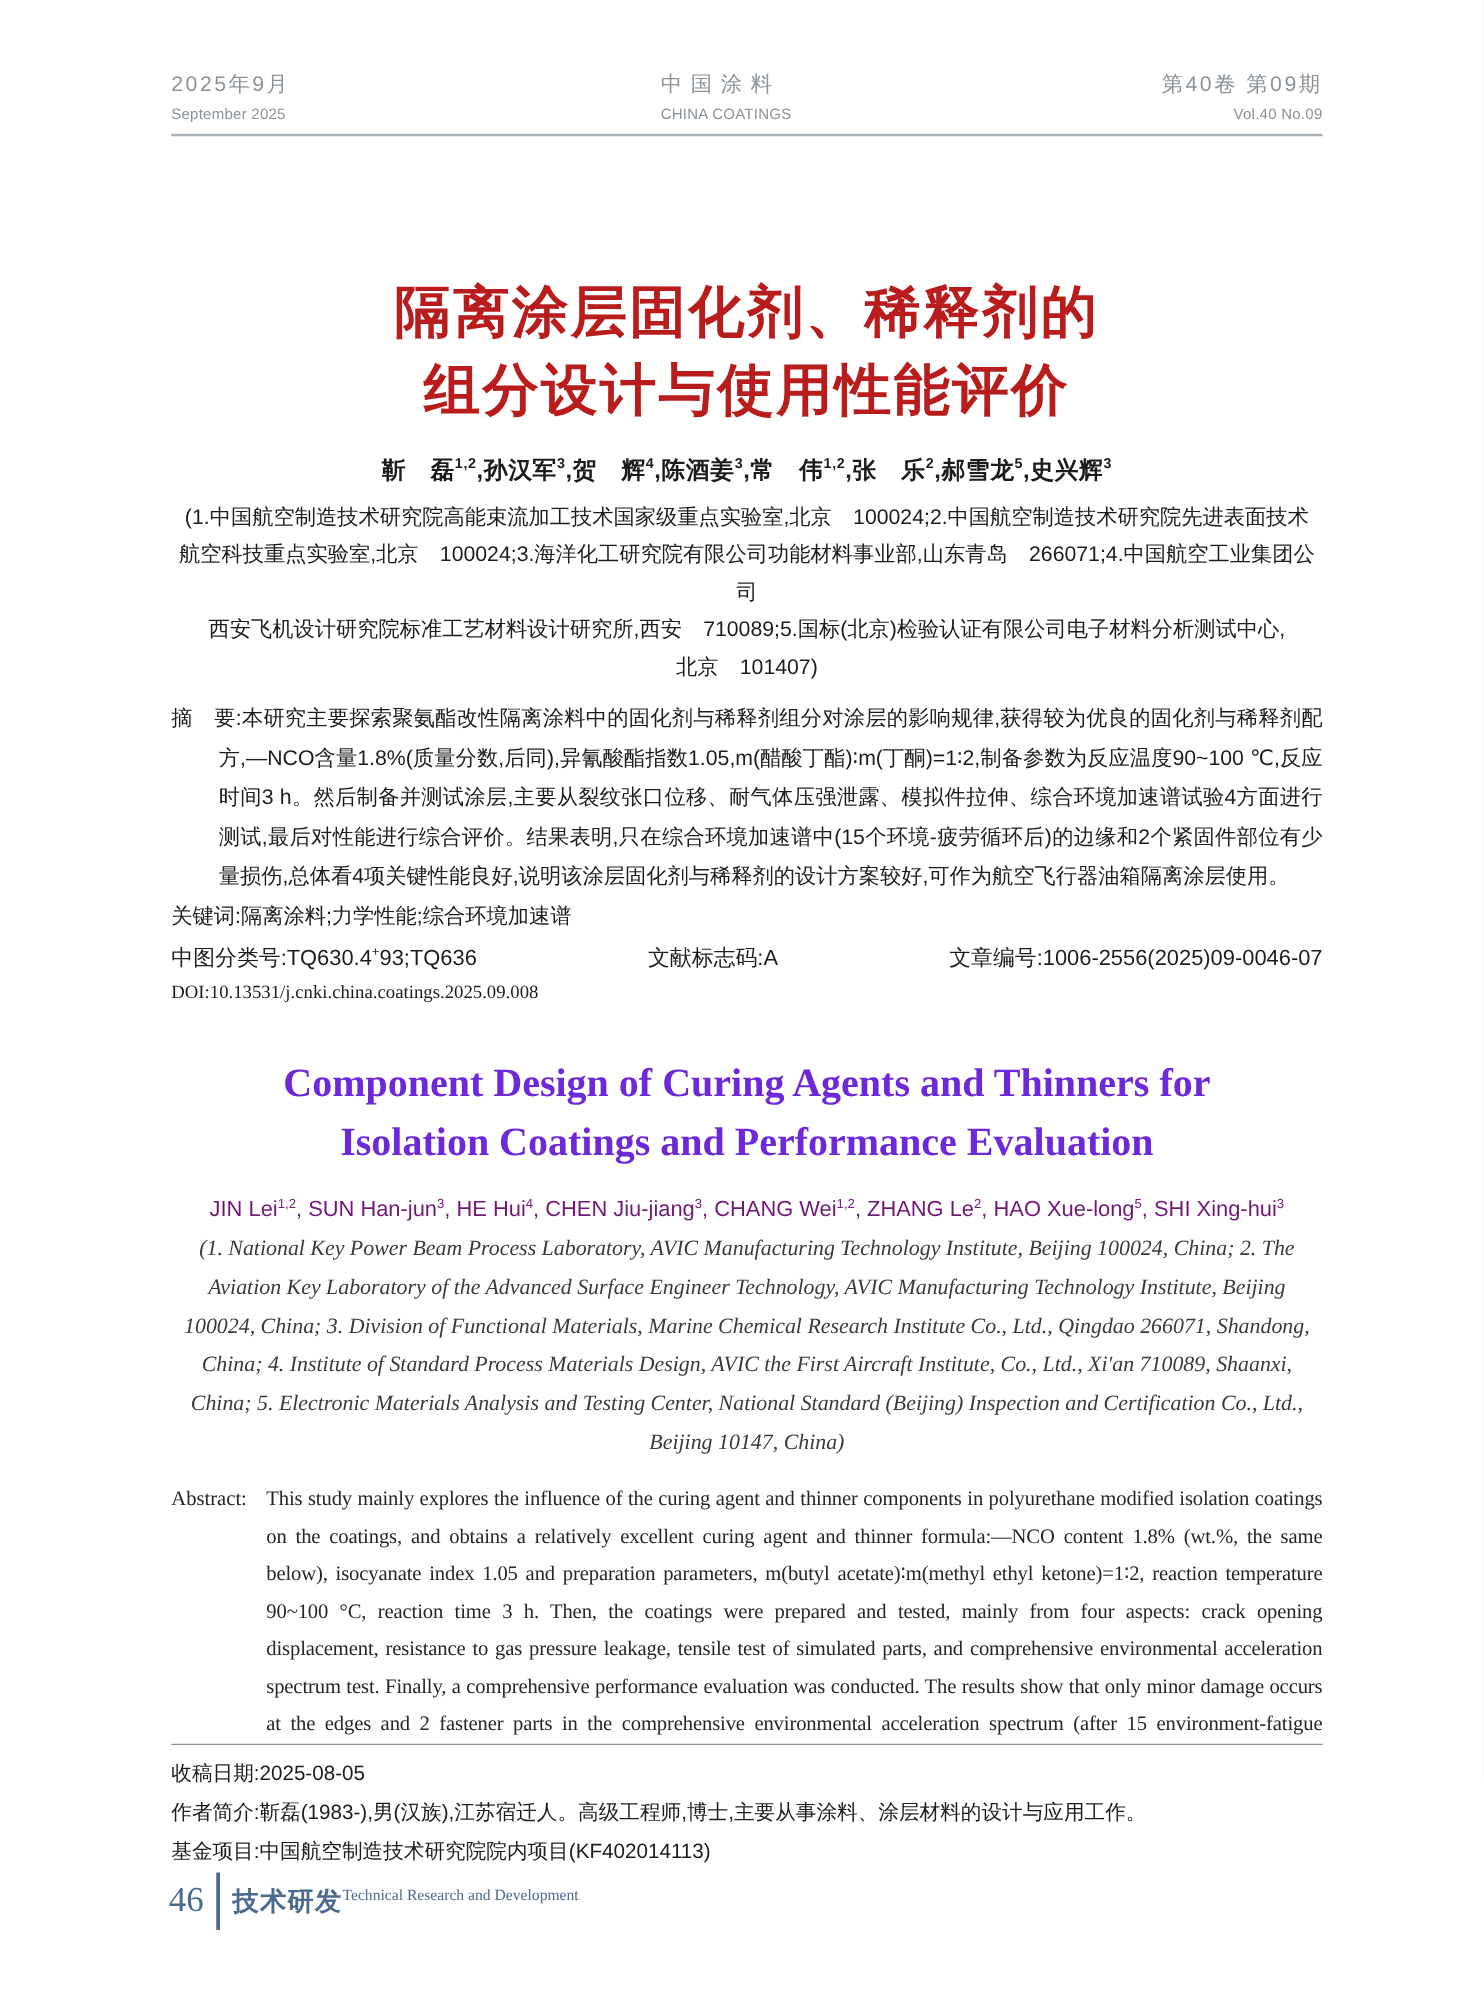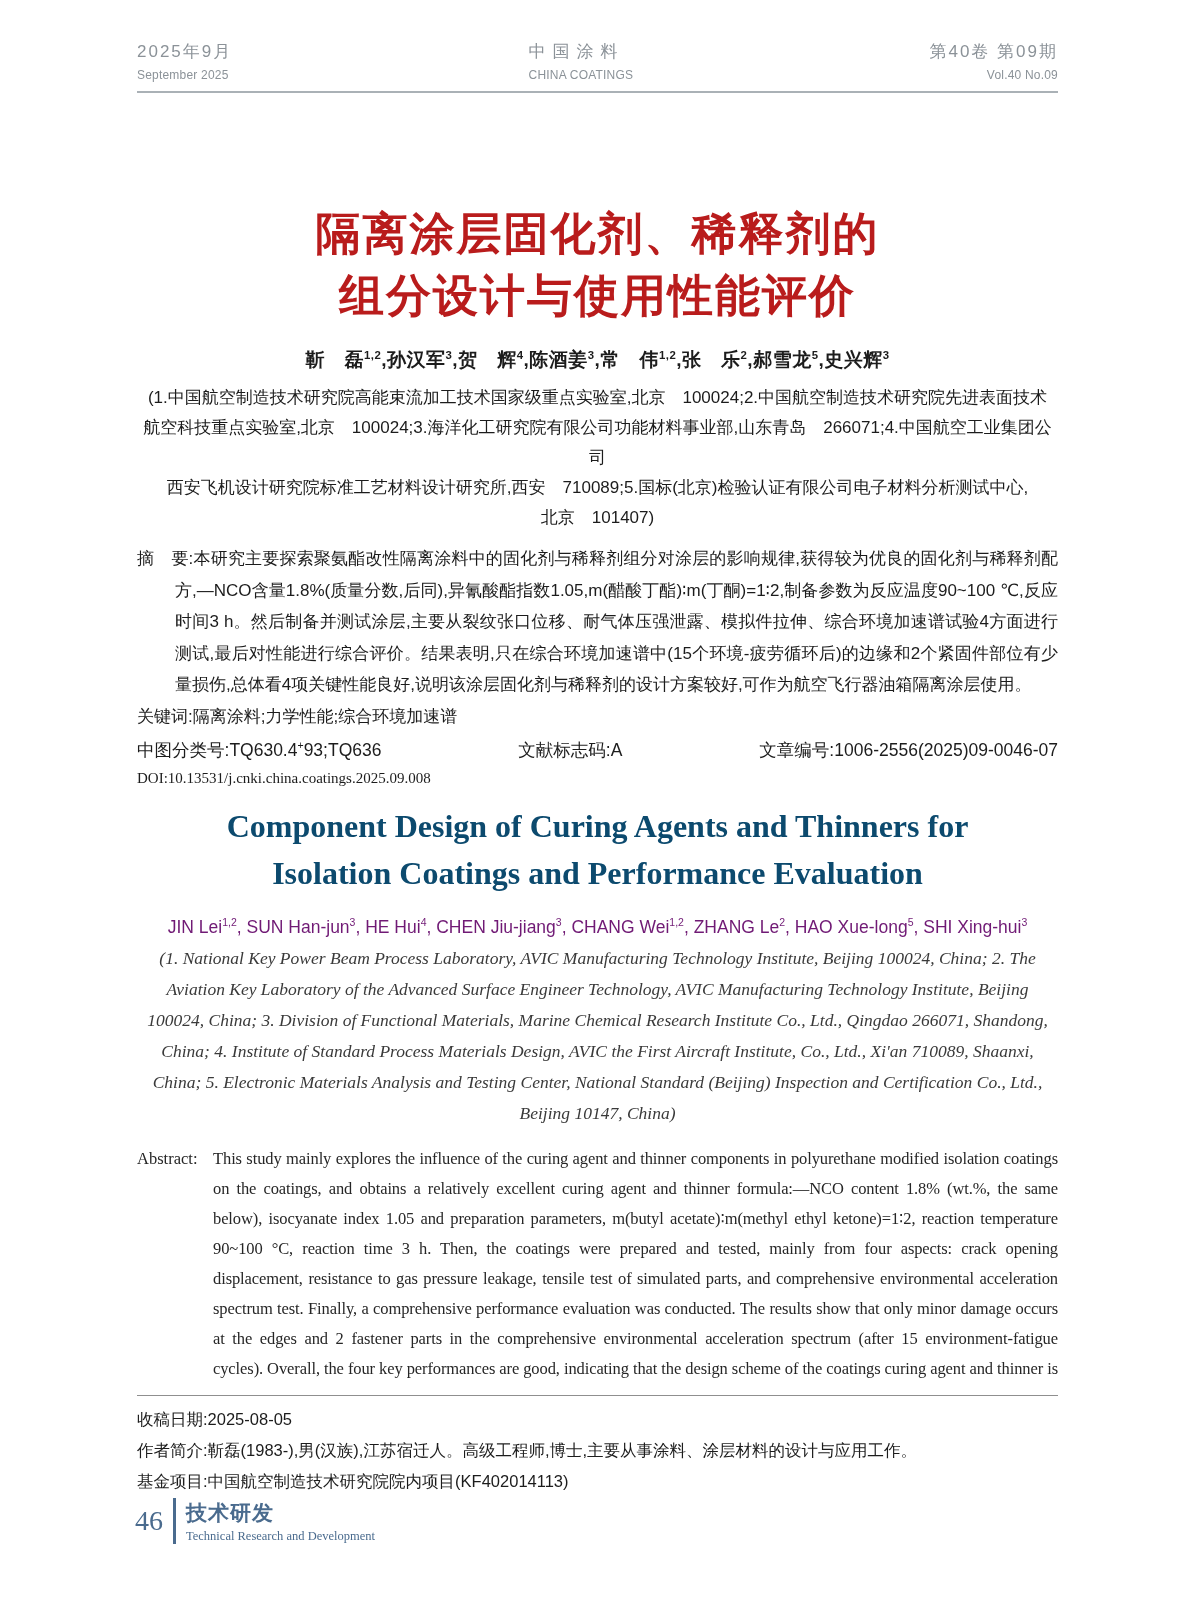--- a/index.html
+++ b/index.html
@@ -5,21 +5,21 @@
   html,body{margin:0;padding:0;background:#e9e9e9;}
   .page{
     position:relative;width:1187px;height:1600px;margin:0 auto;background:#ffffff;
     font-family:"Liberation Sans","DejaVu Sans",sans-serif;color:#1c1c1c;overflow:hidden;
   }
   .upper{position:absolute;top:0;left:0;width:100%;height:1392px;overflow:hidden;}
   .inner{margin:0 129px 0 137px;}
 
   
   .hdr{display:flex;justify-content:space-between;align-items:flex-end;
-       padding-top:40px;padding-bottom:9px;border-bottom:2px solid #aab1b6;color:#8b9298;}
+       padding-top:56px;padding-bottom:9px;border-bottom:2px solid #aab1b6;color:#8b9298;}
   .hdr .cn{font-size:17px;letter-spacing:2px;margin-bottom:5px;}
   .hdr .en{font-size:12px;letter-spacing:0.2px;}
   .hdr-center{text-align:left;}
   .hdr-center .cn{letter-spacing:7px;}
   .hdr-right{text-align:right;}
 
   
   .title-cn{margin:110px 0 0;text-align:center;color:#b91c1c;font-size:45px;
             font-weight:bold;line-height:62px;letter-spacing:2px;}
 
@@ -29,42 +29,42 @@
   .affil-cn{margin:10px 0 0;text-align:center;font-size:17px;line-height:30px;}
 
   .abs-cn{margin:10px 0 0;font-size:17px;line-height:31.5px;text-align:justify;
           padding-left:38px;text-indent:-38px;}
   .kw-cn{margin:4px 0 0;font-size:17px;}
 
   .meta-row{margin:10px 0 0;display:flex;justify-content:space-between;font-size:17.5px;}
   .doi{margin:8px 0 0;font-family:"Liberation Serif","DejaVu Serif",serif;font-size:15px;}
 
   
-  .title-en{margin:16px 0 0;text-align:center;color:#0c4a6e;
+  .title-en{margin:40px 0 0;text-align:center;color:#6d28d9;
             font-family:"Liberation Serif","DejaVu Serif",serif;
             font-size:32px;font-weight:bold;line-height:47px;}
   .authors-en{margin:20px 0 0;text-align:center;font-size:17.5px;color:#701a75;}
   .affil-en{margin:5px 0 0;text-align:center;font-family:"Liberation Serif","DejaVu Serif",serif;
             font-style:italic;font-size:17.5px;line-height:31px;color:#3a3a3a;}
 
   .abs-en{position:relative;margin:15px 0 0;padding-left:76px;
           font-family:"Liberation Serif","DejaVu Serif",serif;font-size:16.5px;
           line-height:30px;text-align:justify;color:#262626;letter-spacing:-0.1px;}
   .abs-en .lbl-abs{position:absolute;left:0;top:0;letter-spacing:0;}
 
   
   .footnotes{position:absolute;left:137px;right:129px;top:1395px;}
   .fn-rule{border-top:1.5px solid #8f8f8f;margin-bottom:12px;}
   .footnotes p{margin:0 0 9px;font-size:16.5px;line-height:22px;}
 
   
   .page-footer{position:absolute;left:135px;top:1498px;display:flex;align-items:center;color:#4A6B8E;}
   .pf-num{font-family:"Liberation Serif","DejaVu Serif",serif;font-size:28px;margin-right:10px;}
   .pf-bar{width:3px;height:46px;background:#4A6B8E;margin-right:10px;}
-  .pf-col{display:flex;flex-direction:column;justify-content:flex-end;}
+  .pf-col{display:flex;justify-content:flex-end;}
   .pf-cn{font-size:21px;font-weight:bold;letter-spacing:1px;}
   .pf-en{font-family:"Liberation Serif","DejaVu Serif",serif;font-size:12.5px;margin-top:2px;}
 </style>
 </head>
 <body>
 
 <div class="page">
   <div class="upper">
     <div class="inner">
 

